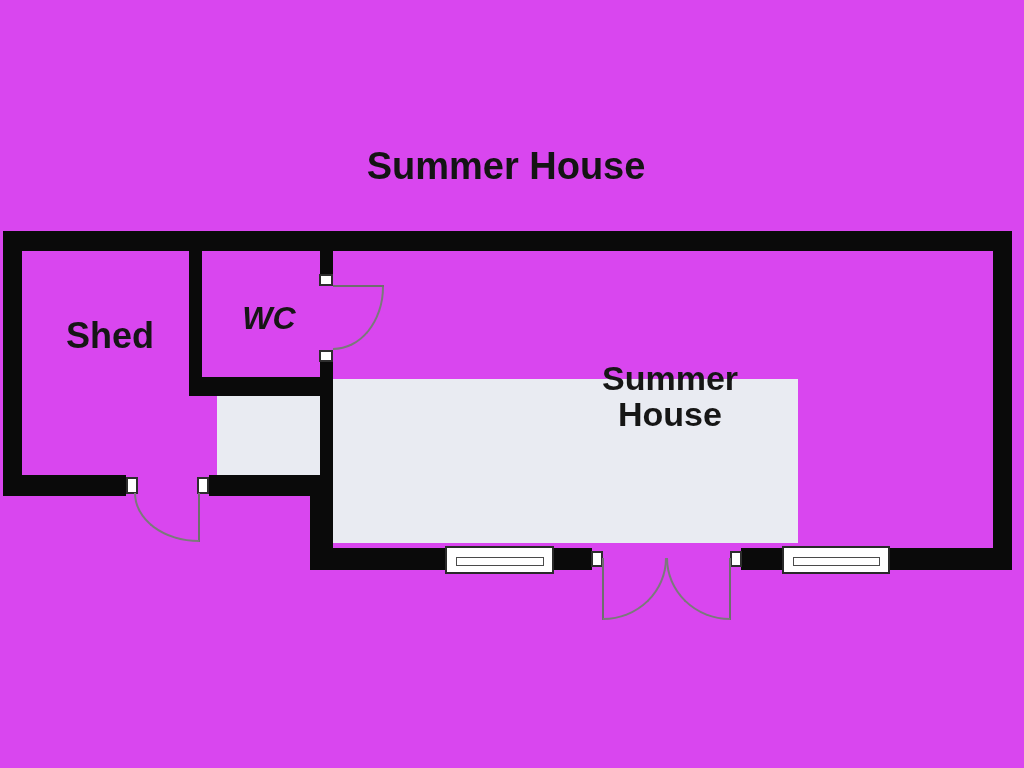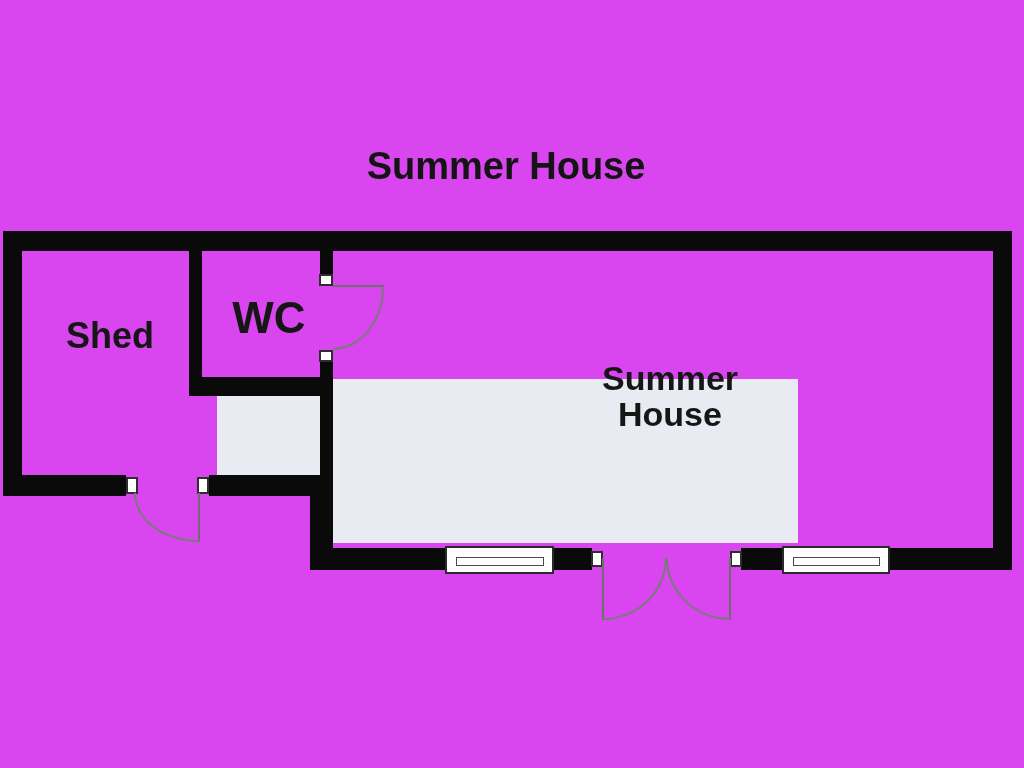--- a/index.html
+++ b/index.html
@@ -39,21 +39,21 @@
     position:absolute;left:506px;top:166px;
     transform:translate(-50%,-50%);
     font-size:38px;font-weight:bold;color:#141414;
     white-space:nowrap;letter-spacing:0px;
   }
   .room-label{
     position:absolute;transform:translate(-50%,-50%);
     font-weight:bold;color:#161616;text-align:center;
   }
   .room-label.shed{left:110px;top:336px;font-size:36px;white-space:nowrap;}
-  .room-label.wc{left:269px;top:318px;font-size:44px;white-space:nowrap;}
+  .room-label.wc{left:269px;top:318px;font-size:32px;white-space:nowrap;font-style:italic;}
   .room-label.summer{left:670px;top:396px;font-size:34px;line-height:36px;width:190px;}
 </style>
 </head>
 <body>
 
 <div class="canvas">
 
   <div class="plan-title">Summer House</div>
 
   <div class="abs" style="left:0;top:0;width:1024px;height:768px;">

